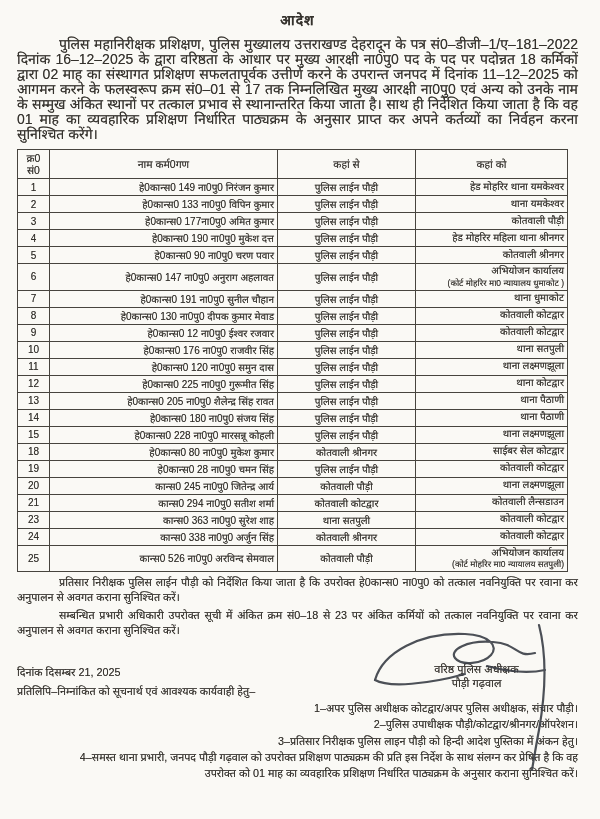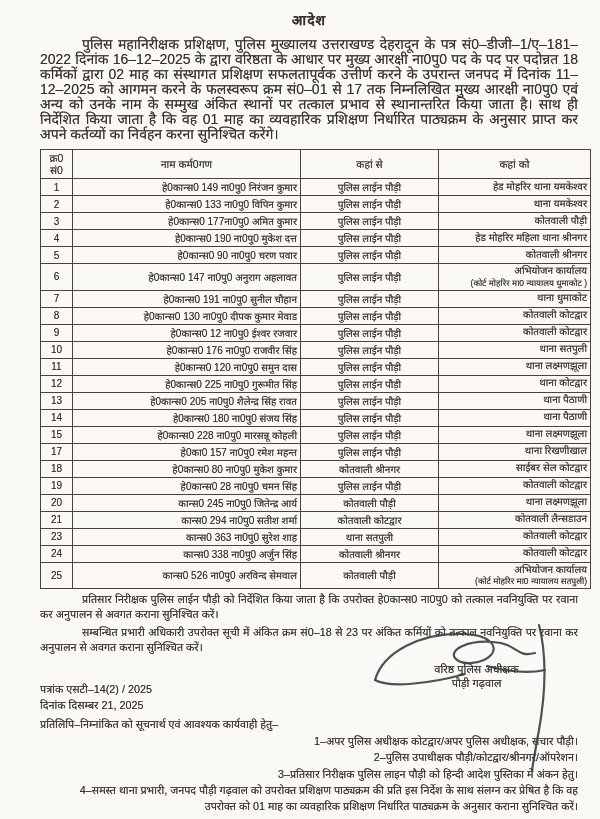--- a/index.html
+++ b/index.html
@@ -7,21 +7,21 @@
     width:600px;height:819px;
     background:#e9e7e2;
     font-family:"Liberation Sans","DejaVu Sans",sans-serif;
   }
   .page{
     position:relative;
     width:600px;height:819px;
     background:#faf9f5;
     color:#34312c;
     box-sizing:border-box;
-    padding:8px 22px 10px 40px;
+    padding:8px 22px 10px 17px;
     overflow:hidden;
     text-shadow:0 0 .5px rgba(40,38,34,.55);
   }
   .title{
     text-align:center;font-size:14px;font-weight:bold;
     margin:2px 0 8px 0;letter-spacing:1px;
   }
   .intro{
     font-size:14px;line-height:15px;text-align:justify;
     text-indent:42px;margin:0 0 7px 0;
@@ -203,28 +203,20 @@
         </tr>
         <tr>
           <td class="cell-serial">15</td>
           <td class="cell-name">हे0कान्स0 228 ना0पु0 मारसन्नू कोहली</td>
           <td class="cell-from">पुलिस लाईन पौड़ी</td>
           <td class="cell-to">
             <div>थाना लक्ष्मणझूला</div>
           </td>
         </tr>
         <tr>
-          <td class="cell-serial">17</td>
-          <td class="cell-name">हे0का0 157 ना0पु0 रमेश महन्त</td>
-          <td class="cell-from">पुलिस लाईन पौड़ी</td>
-          <td class="cell-to">
-            <div>थाना रिखणीखाल</div>
-          </td>
-        </tr>
-        <tr>
           <td class="cell-serial">18</td>
           <td class="cell-name">हे0कान्स0 80 ना0पु0 मुकेश कुमार</td>
           <td class="cell-from">कोतवाली श्रीनगर</td>
           <td class="cell-to">
             <div>साईबर सेल कोटद्वार</div>
           </td>
         </tr>
         <tr>
           <td class="cell-serial">19</td>
           <td class="cell-name">हे0कान्स0 28 ना0पु0 चमन सिंह</td>
@@ -274,21 +266,20 @@
             <div class="to2 small">(कोर्ट मोहरिर मा0 न्यायालय सतपुली)</div>
           </td>
         </tr>
       </tbody>
   </table>
 
   <p class="directive">प्रतिसार निरीक्षक पुलिस लाईन पौड़ी को निर्देशित किया जाता है कि उपरोक्त हे0कान्स0 ना0पु0 को तत्काल नवनियुक्ति पर रवाना कर अनुपालन से अवगत कराना सुनिश्चित करें।</p>
   <p class="directive">सम्बन्धित प्रभारी अधिकारी उपरोक्त सूची में अंकित क्रम सं0–18 से 23 पर अंकित कर्मियों को तत्काल नवनियुक्ति पर रवाना कर अनुपालन से अवगत कराना सुनिश्चित करें।</p>
 
   <div class="meta">
-    <div class="row">पत्रांक  एसटी–14(2) / 2025</div>
     <div class="row">दिनांक दिसम्बर 21, 2025</div>
   </div>
 
   <div class="copyblock">
     <div>प्रतिलिपि–निम्नांकित को सूचनार्थ एवं आवश्यक कार्यवाही हेतु–</div>
     <div class="copy-items">
         <div class="copy-item">1–अपर पुलिस अधीक्षक कोटद्वार/अपर पुलिस अधीक्षक, संचार पौड़ी।</div>
         <div class="copy-item">2–पुलिस उपाधीक्षक पौड़ी/कोटद्वार/श्रीनगर/ऑपरेशन।</div>
         <div class="copy-item">3–प्रतिसार निरीक्षक पुलिस लाइन पौड़ी को हिन्दी आदेश पुस्तिका में अंकन हेतु।</div>
         <div class="copy-item">4–समस्त थाना प्रभारी, जनपद पौड़ी गढ़वाल को उपरोक्त प्रशिक्षण पाठ्यक्रम की प्रति इस निर्देश के साथ संलग्न कर प्रेषित है कि वह उपरोक्त को 01 माह का व्यवहारिक प्रशिक्षण निर्धारित पाठ्यक्रम के अनुसार कराना सुनिश्चित करें।</div>

